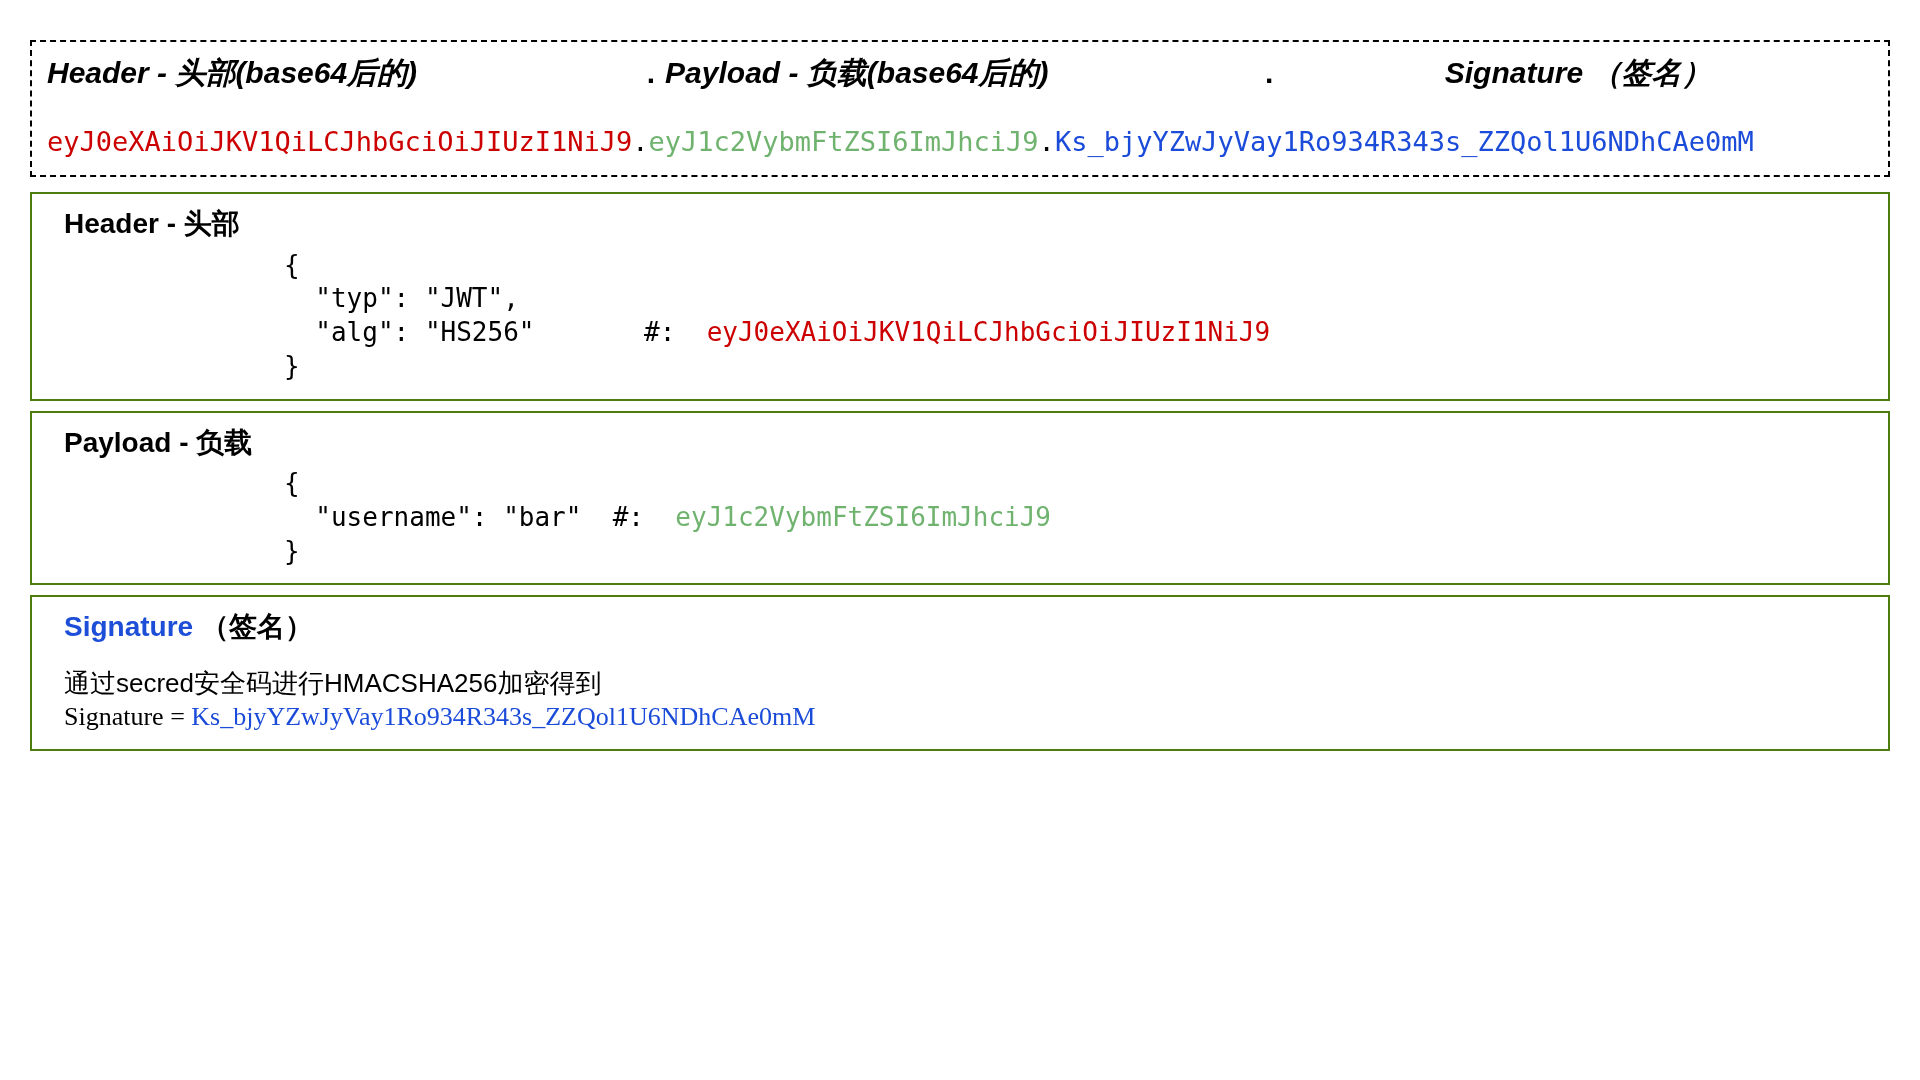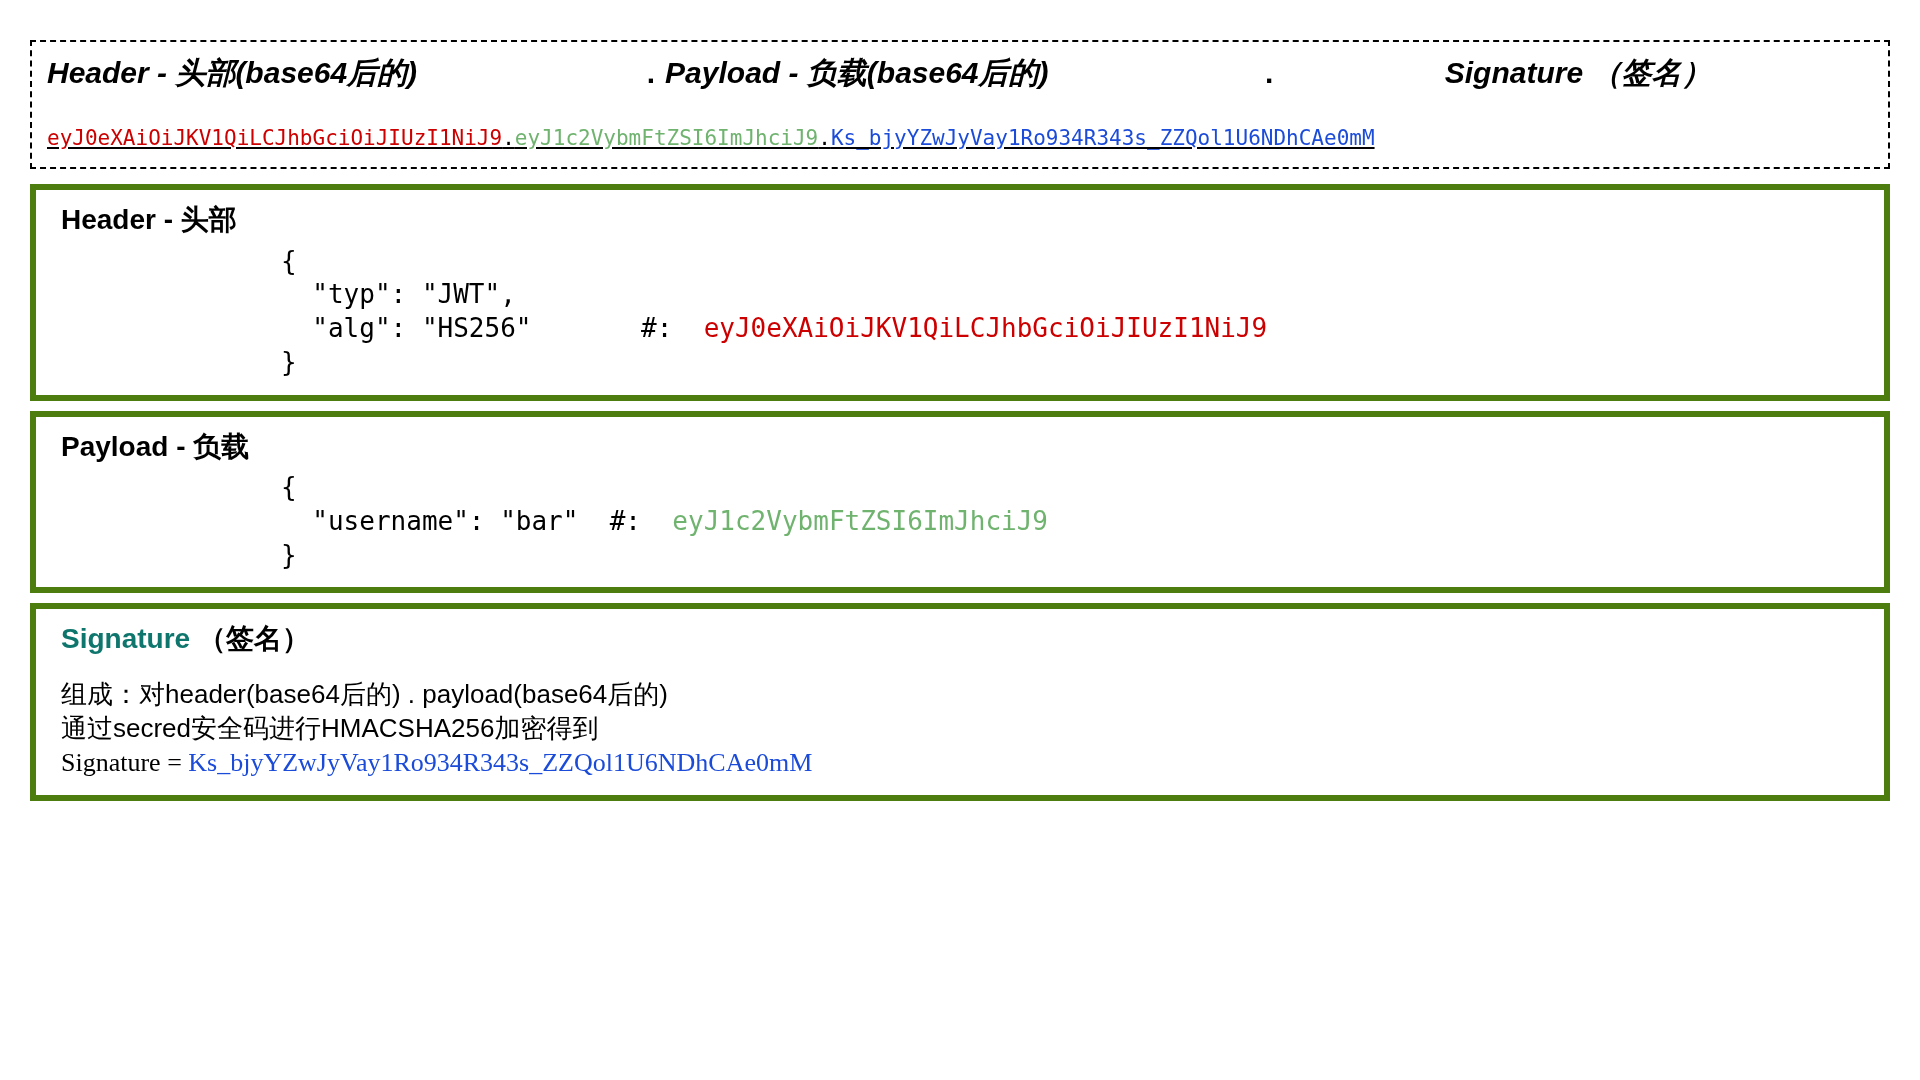--- a/index.html
+++ b/index.html
@@ -21,42 +21,41 @@
       font-style: italic;
       font-weight: bold;
       font-size: 30px;
       margin-bottom: 30px;
     }
     .top-headers .col-header { flex: 1; text-align: left; padding-left: 0; }
     .top-headers .col-payload { flex: 1; }
     .top-headers .col-sig { flex: 1; text-align: center; }
     .top-headers .dot { font-style: normal; font-weight: bold; padding: 0 10px; }
     .jwt-string {
-      font-size: 21px;
+      font-size: 27px;
       word-break: break-all;
       line-height: 1.35;
       font-family: Consolas, Monaco, monospace;
-      text-decoration: underline;
     }
     .clr-red { color: #cc0000; }
     .clr-green { color: #6fb36f; }
     .clr-blue { color: #1b4bd9; }
     .clr-dot { color: #000; }
     .section-box {
-      border: 6px solid #4d7c0f;
-      padding: 10px 15px 15px 25px;
+      border: 2px solid #4d7c0f;
+      padding: 10px 15px 15px 32px;
       margin-bottom: 10px;
     }
     .section-box.last { margin-bottom: 0; }
     .section-title {
       font-weight: bold;
       font-size: 28px;
       margin-bottom: 5px;
     }
-    .sig-title { color: #0f766e; }
+    .sig-title { color: #1d4ed8; }
     .code-block {
       font-family: Consolas, Monaco, monospace;
       font-size: 26px;
       padding-left: 220px;
       line-height: 1.3;
     }
     .code-line { white-space: pre; }
     .sig-desc {
       font-size: 26px;
       line-height: 1.3;
@@ -99,17 +98,16 @@
     <div class="code-line">}</div>
   </div>
 </div>
 
 <div class="section-box last">
   <div class="section-title">
     <span class="sig-title">Signature</span>
     <span>（签名）</span>
   </div>
   <div class="sig-desc">
-    <div>组成：对header(base64后的) . payload(base64后的)</div>
     <div>通过secred安全码进行HMACSHA256加密得到</div>
     <div class="sig-eq"><span> Signature  = </span><span class="clr-blue">Ks_bjyYZwJyVay1Ro934R343s_ZZQol1U6NDhCAe0mM</span></div>
   </div>
 </div>
 
 </body></html>

